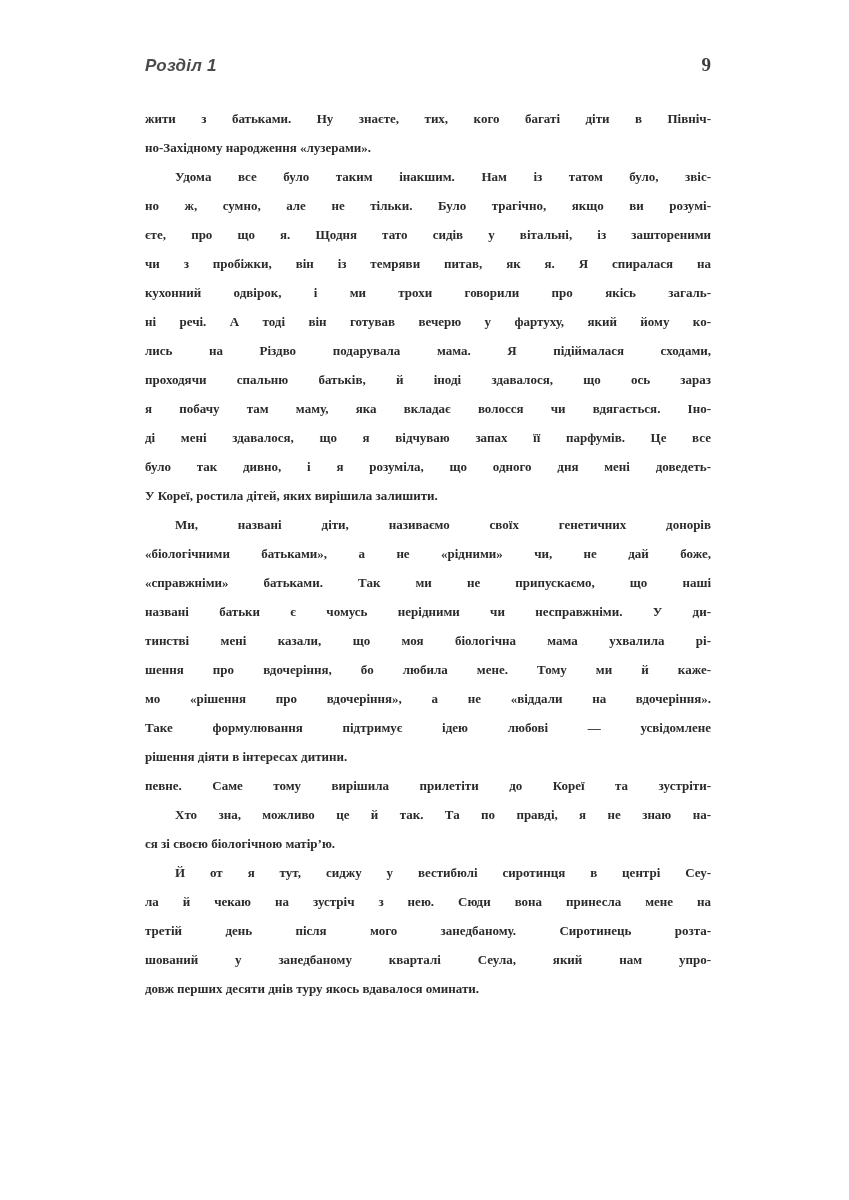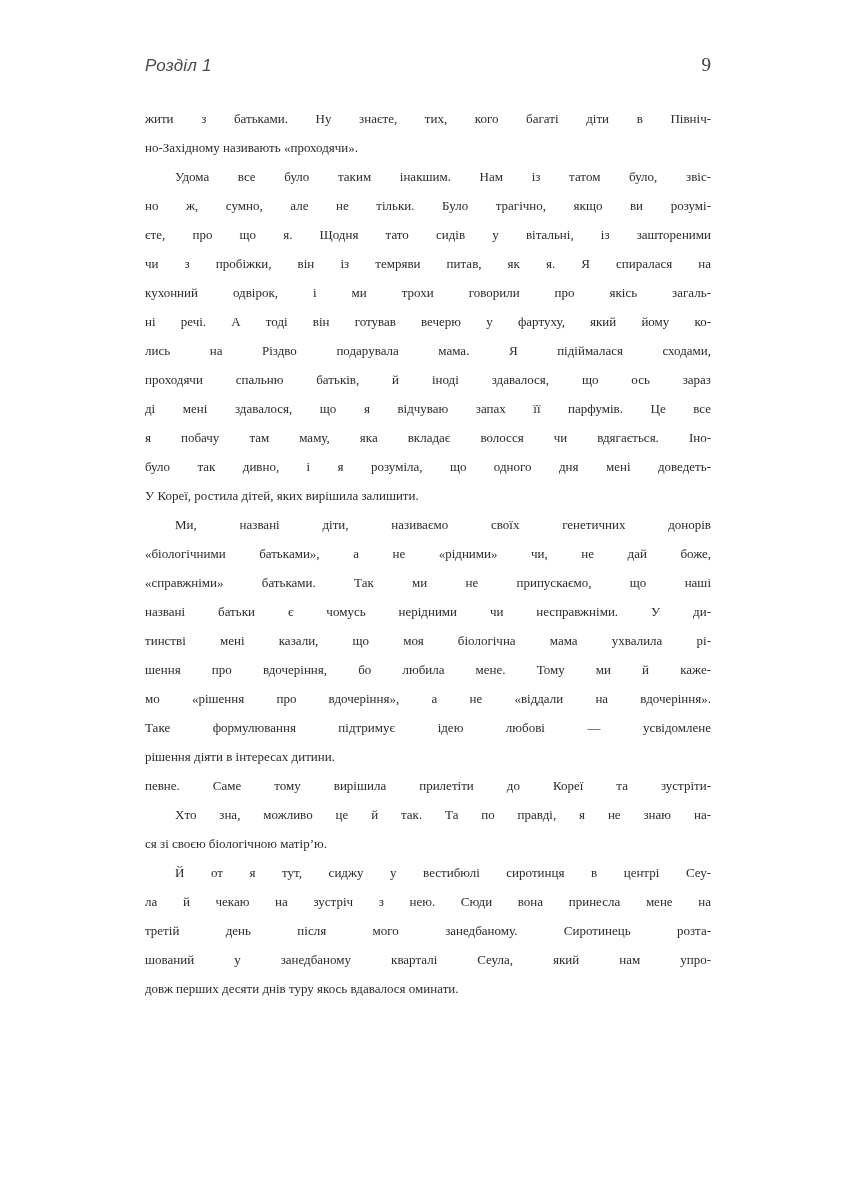--- a/index.html
+++ b/index.html
@@ -9,20 +9,21 @@
     background: #ffffff;
     position: relative;
     overflow: hidden;
   }
   .page {
     position: absolute;
     left: 0; top: 0;
     width: 849px;
     height: 972px;
     background: #ffffff;
+    font-weight: bold;
   }
   .running-head {
     position: absolute;
     left: 145px;
     top: 54px;
     width: 566px;
     display: flex;
     justify-content: space-between;
     align-items: baseline;
   }
@@ -69,33 +70,33 @@
 <body>
 
 <div class="page">
   <div class="running-head">
     <span class="chapter-label">Розділ 1</span>
     <span class="page-number">9</span>
   </div>
   <div class="page-body">
       <div class="paragraph">
         <div class="line">жити з батьками. Ну знаєте, тих, кого багаті діти в Північ-</div>
-        <div class="line para-end">но-Західному називають «проходячи».</div>
+        <div class="line para-end">но-Західному народження «лузерами».</div>
       </div>
       <div class="paragraph">
         <div class="line indented">Удома все було таким інакшим. Нам із татом було, звіс-</div>
         <div class="line">но ж, сумно, але не тільки. Було трагічно, якщо ви розумі-</div>
         <div class="line">єте, про що я. Щодня тато сидів у вітальні, із заштореними</div>
         <div class="line">чи з пробіжки, він із темряви питав, як я. Я спиралася на</div>
         <div class="line">кухонний одвірок, і ми трохи говорили про якісь загаль-</div>
         <div class="line">ні речі. А тоді він готував вечерю у фартуху, який йому ко-</div>
         <div class="line">лись на Різдво подарувала мама. Я підіймалася сходами,</div>
         <div class="line">проходячи спальню батьків, й іноді здавалося, що ось зараз</div>
+        <div class="line">я побачу там маму, яка вкладає волосся чи вдягається. Іно-</div>
         <div class="line">ді мені здавалося, що я відчуваю запах її парфумів. Це все</div>
-        <div class="line">я побачу там маму, яка вкладає волосся чи вдягається. Іно-</div>
         <div class="line">було так дивно, і я розуміла, що одного дня мені доведеть-</div>
       </div>
       <div class="paragraph">
         <div class="line para-end">У Кореї, ростила дітей, яких вирішила залишити.</div>
       </div>
       <div class="paragraph">
         <div class="line indented">Ми, названі діти, називаємо своїх генетичних донорів</div>
         <div class="line">«біологічними батьками», а не «рідними» чи, не дай боже,</div>
         <div class="line">«справжніми» батьками. Так ми не припускаємо, що наші</div>
         <div class="line">названі батьки є чомусь нерідними чи несправжніми. У ди-</div>

